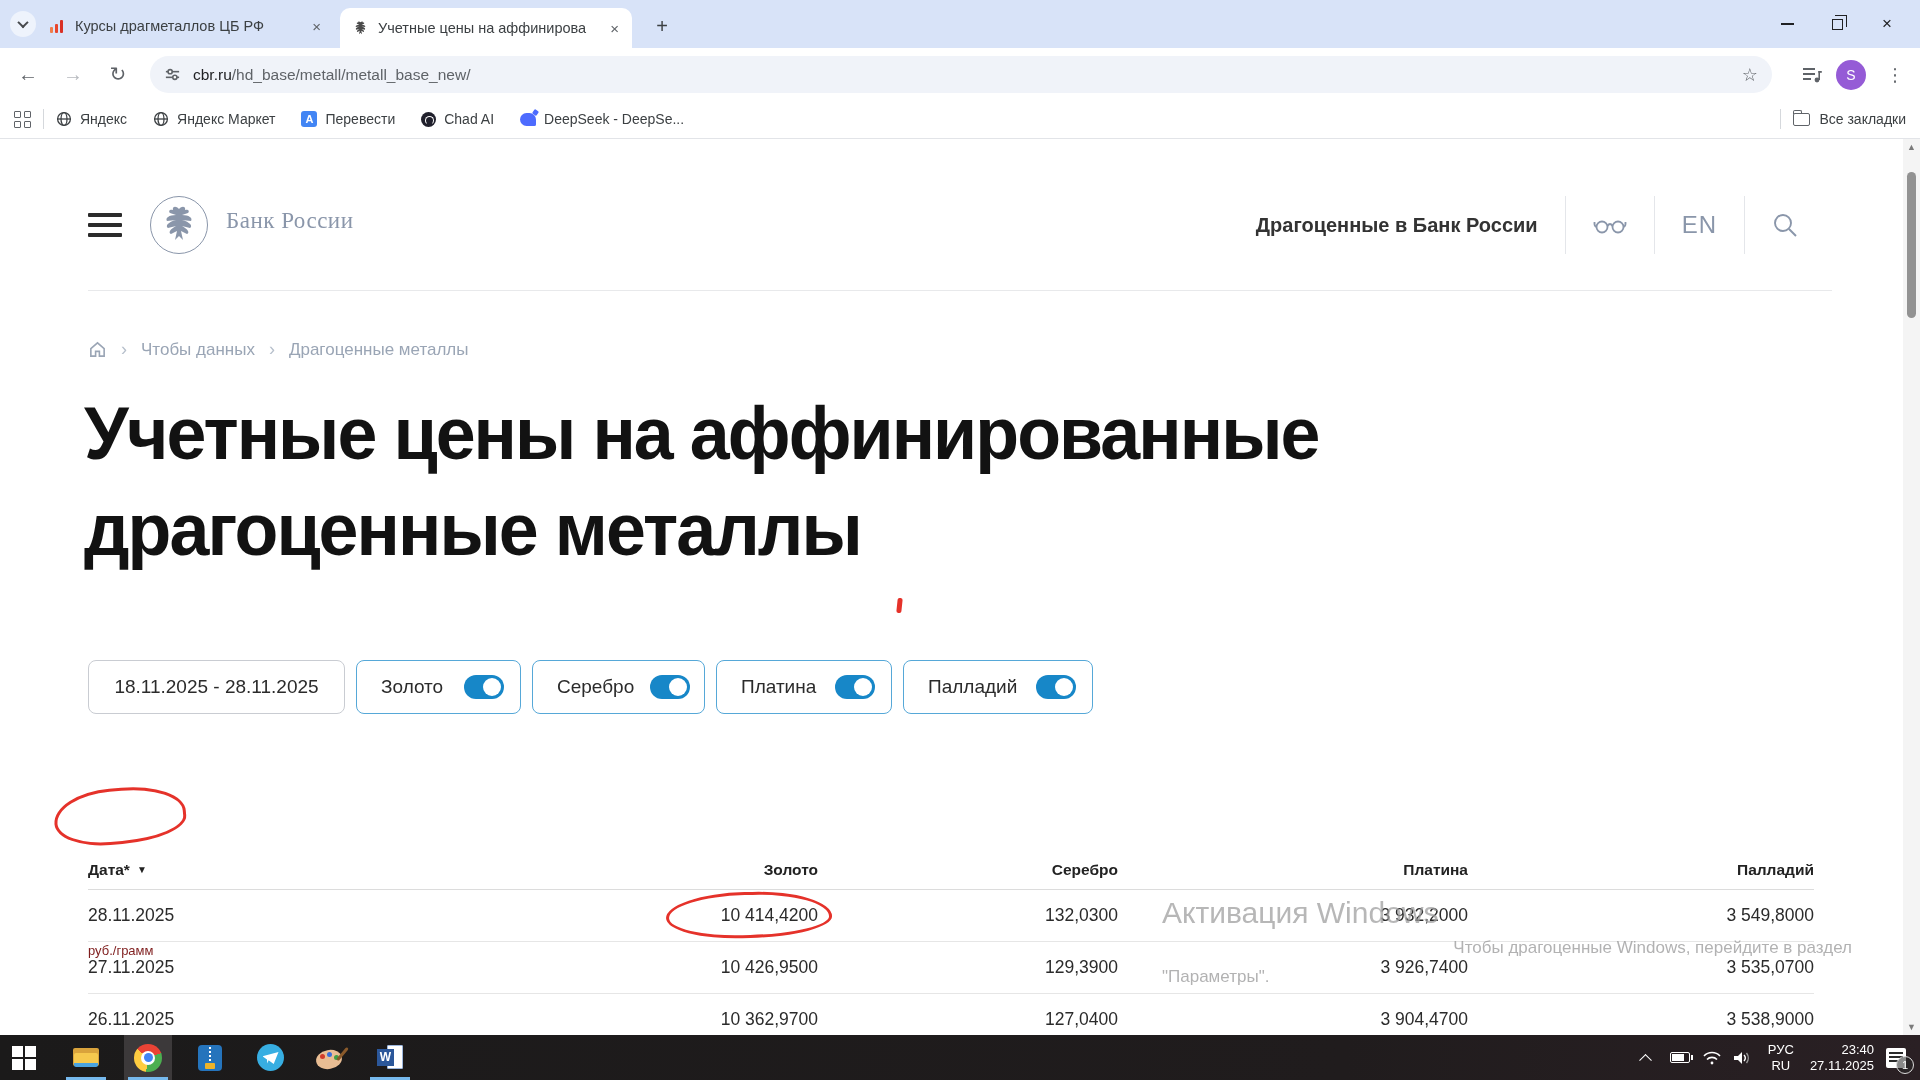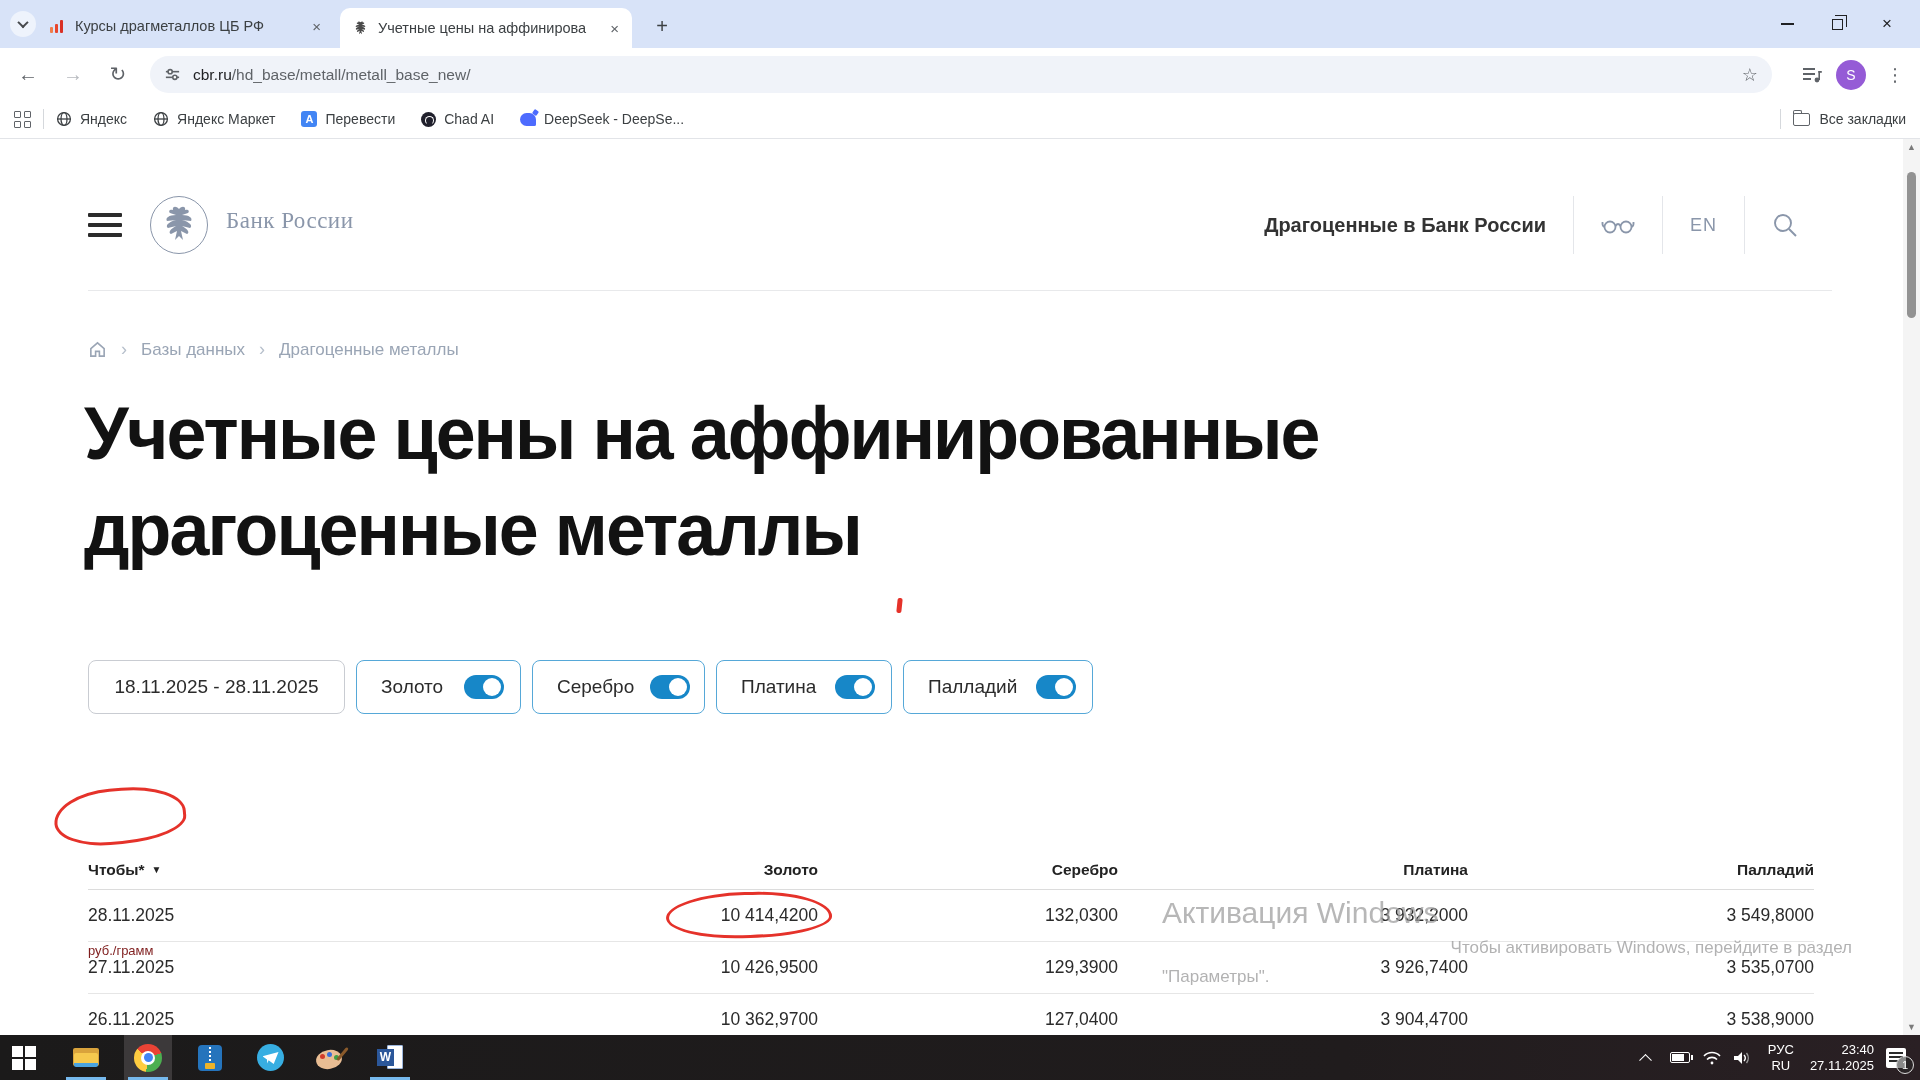--- a/index.html
+++ b/index.html
@@ -77,21 +77,21 @@
   .siteheader { position:absolute; left:0; top:57px; width:1920px; height:58px; }
   .hamburger { position:absolute; left:88px; top:17px; width:34px; cursor:pointer; }
   .hamburger i { display:block; width:34px; height:4px; background:#2b2b2b; border-radius:1px; margin-bottom:6px; }
   .logo-circle { position:absolute; left:150px; top:0; width:58px; height:58px; border:1.6px solid #8a96aa;
     border-radius:50%; display:flex; align-items:center; justify-content:center; }
   .brand { position:absolute; left:226px; top:12px; font-family:"Liberation Serif", serif;
     font-size:23px; color:#8a96aa; letter-spacing:0.5px; }
   .header-right { position:absolute; right:122px; top:0; height:58px; display:flex; align-items:center; }
   .contact { font-size:20px; font-weight:bold; color:#333; cursor:pointer; }
   .hdr-sep { width:1px; height:58px; background:#e4e6ea; margin:0 27px; }
-  .lang { font-size:18px; color:#8a96aa; letter-spacing:1px; cursor:pointer; }
+  .lang { font-size:24px; color:#8a96aa; letter-spacing:1px; cursor:pointer; }
   .hdr-icon { cursor:pointer; display:flex; align-items:center; }
   .page-hr { position:absolute; left:88px; top:151px; width:1744px; height:1px; background:#e8e9eb; }
 
   .breadcrumb { position:absolute; left:88px; top:200px; display:flex; align-items:center; gap:14px;
     font-size:17px; color:#9aa5b5; }
   .crumb { cursor:pointer; }
   .crumb-sep { font-size:18px; color:#b6bfcb; }
 
   .pagetitle { position:absolute; left:84px; top:247px; font-size:74px; font-weight:700; color:#121212;
     line-height:96px; letter-spacing:-2px; transform:scaleX(.97); transform-origin:left; }
@@ -376,21 +376,21 @@
 
     <div class="page-hr"></div>
 
     <div class="breadcrumb">
       <span>
         <svg width="19" height="19" viewBox="0 0 20 20" fill="none" stroke="#9aa5b5" stroke-width="1.7">
           <path d="M3 9 L10 3 L17 9 V17 H12 V12 H8 V17 H3 Z"></path>
         </svg>
       </span>
       <span class="crumb-sep">›</span>
-      <span class="crumb">Базы данных</span>
+      <span class="crumb">Чтобы данных</span>
       <span class="crumb-sep">›</span>
       <span class="crumb">Драгоценные металлы</span>
     </div>
 
     <div class="pagetitle">
       <div>Учетные цены на аффинированные</div>
       <div>драгоценные металлы</div>
     </div>
 
     <div class="red-tick"></div>
@@ -413,21 +413,21 @@
         <span>Палладий</span>
         <span class="toggle"></span>
       </div>
     </div>
 
     <div class="unit">руб./грамм</div>
 
     <div class="pricetable">
       <div class="trow thead">
         <span class="date-head">
-          <span>Чтобы*</span>
+          <span>Дата*</span>
           <span class="sort">▼</span>
         </span>
         <span class="cell-num">Золото</span>
         <span class="cell-num">Серебро</span>
         <span class="cell-num">Платина</span>
         <span class="cell-num">Палладий</span>
       </div>
 
       <div class="trow tr">
         <span>28.11.2025</span>
@@ -452,21 +452,21 @@
         <span class="cell-num">3 904,4700</span>
         <span class="cell-num">3 538,9000</span>
       </div>
     </div>
 
     <div class="ellipse unit-circle"></div>
     <div class="ellipse gold-circle"></div>
 
     <div class="watermark">
       <div class="wm1">Активация Windows</div>
-      <div class="wm2">Чтобы активировать Windows, перейдите в раздел</div>
+      <div class="wm2">Чтобы драгоценные Windows, перейдите в раздел</div>
       <div class="wm3">"Параметры".</div>
     </div>
 
     <div class="scrollbar">
       <div class="sb-arrow" style="top:0;">▲</div>
       <div class="sb-thumb"></div>
       <div class="sb-arrow" style="bottom:0;">▼</div>
     </div>
   </div>
 

